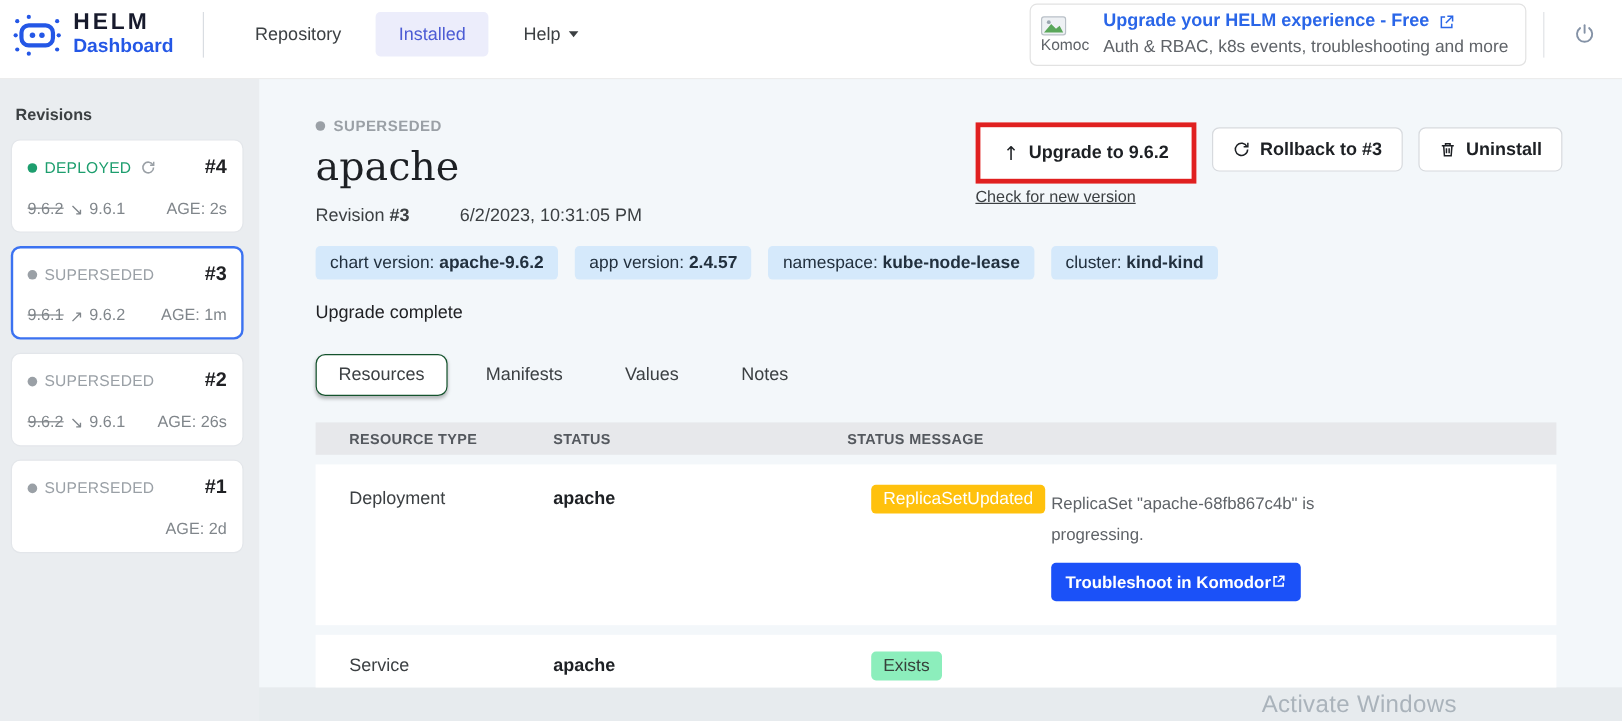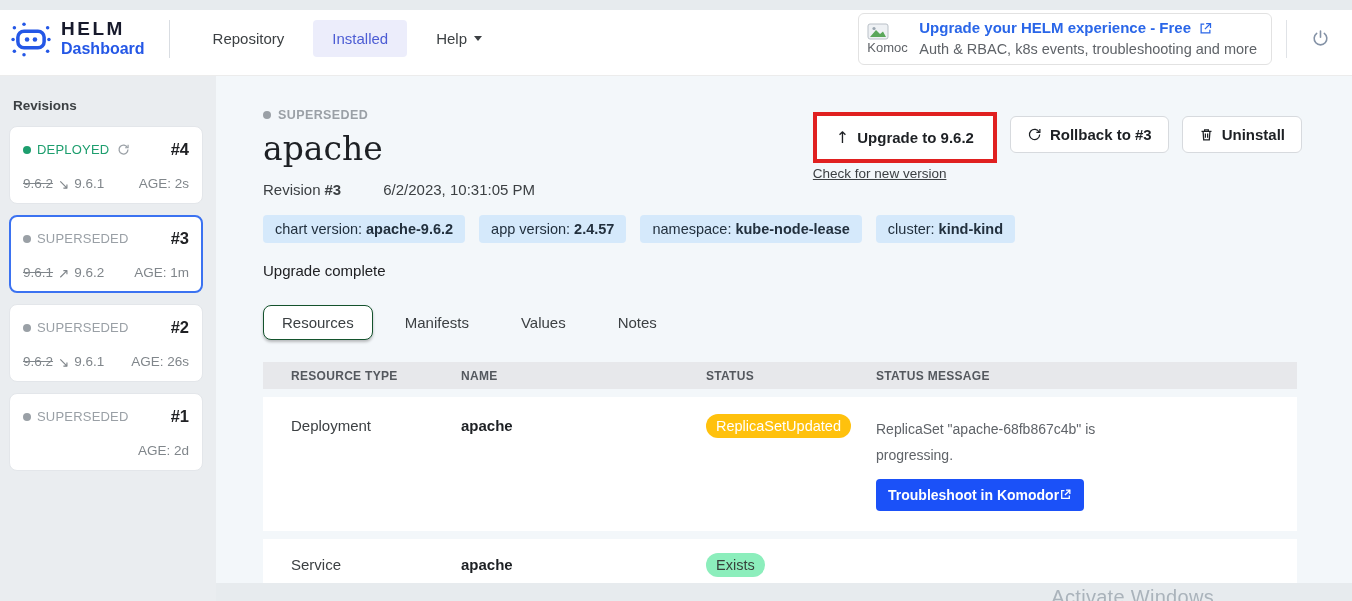--- a/index.html
+++ b/index.html
@@ -6,21 +6,21 @@
   html, body { width: 1352px; height: 601px; overflow: hidden; }
   body {
     font-family: "Liberation Sans", sans-serif;
     background: #e7ebee;
     color: #202124;
   }
 
   
   .header {
     height: 66px; background: #fff; display: flex; align-items: center;
-    padding: 0 14px 8px 10px; border-bottom: 1px solid #ececec; margin-top: 10px;
+    padding: 0 14px 8px 10px; border-bottom: 1px solid #ececec;
   }
   .logo { display: flex; align-items: center; gap: 9px; cursor: pointer; }
   .logo-text { display: flex; flex-direction: column; line-height: 1.1; }
   .logo-line1 { font-size: 19px; font-weight: 800; letter-spacing: 2.5px; color: #171a2c; }
   .logo-line2 { font-size: 16px; font-weight: 700; color: #2457e6; }
   .vdivider { width: 1px; height: 38px; background: #d9dde2; margin: 0 24px; }
   .nav { display: flex; align-items: center; gap: 10px; }
   .nav-item {
     padding: 10px 19px; font-size: 15px; color: #3c4043; border-radius: 4px;
     cursor: pointer; display: flex; align-items: center; white-space: nowrap;
@@ -122,21 +122,21 @@
     font-size: 12px; font-weight: 700; letter-spacing: .3px; color: #54585e;
   }
   .trow {
     background: #fff; display: grid; grid-template-columns: 170px 245px 170px 1fr;
     padding: 20px 0 20px 28px; margin-top: 8px; font-size: 15px; align-items: start;
   }
   .trow.compact { padding: 14px 0 14px 28px; align-items: center; }
   .cell-type { color: #3c4043; }
   .cell-name { font-weight: 700; color: #1d2024; }
   .pill {
-    display: inline-block; padding: 4px 10px; border-radius: 12px; font-size: 14.5px; margin-top: -3px;
+    display: inline-block; padding: 4px 10px; border-radius: 4px; font-size: 14.5px; margin-top: -3px; margin-left: 20px;
   }
   .pill-amber { background: #ffc10d; color: #fff; }
   .pill-mint { background: #8ceebc; color: #37413b; margin-top: 0; }
   .cell-msg { font-size: 14px; color: #5f6368; line-height: 1.85; max-width: 250px; }
   .troubleshoot-btn {
     margin-top: 10px; display: inline-flex; align-items: center; gap: 0;
     background: #1b51f8; color: #fff; border: none; border-radius: 4px;
     font-size: 14px; font-weight: 700; padding: 8px 12px; cursor: pointer;
     font-family: "Liberation Sans", sans-serif;
   }
@@ -364,21 +364,20 @@
       <div class="tabs">
         <div class="tab active">Resources</div>
         <div class="tab">Manifests</div>
         <div class="tab">Values</div>
         <div class="tab">Notes</div>
       </div>
 
       <div class="table">
         <div class="thead">
           <span>RESOURCE TYPE</span>
-          <span>NAME</span>
           <span>STATUS</span>
           <span>STATUS MESSAGE</span>
         </div>
 
         <div class="trow">
           <span class="cell-type">Deployment</span>
           <span class="cell-name">apache</span>
           <span><span class="pill pill-amber">ReplicaSetUpdated</span></span>
           <span>
             <div class="cell-msg">ReplicaSet "apache-68fb867c4b" is progressing.</div>

